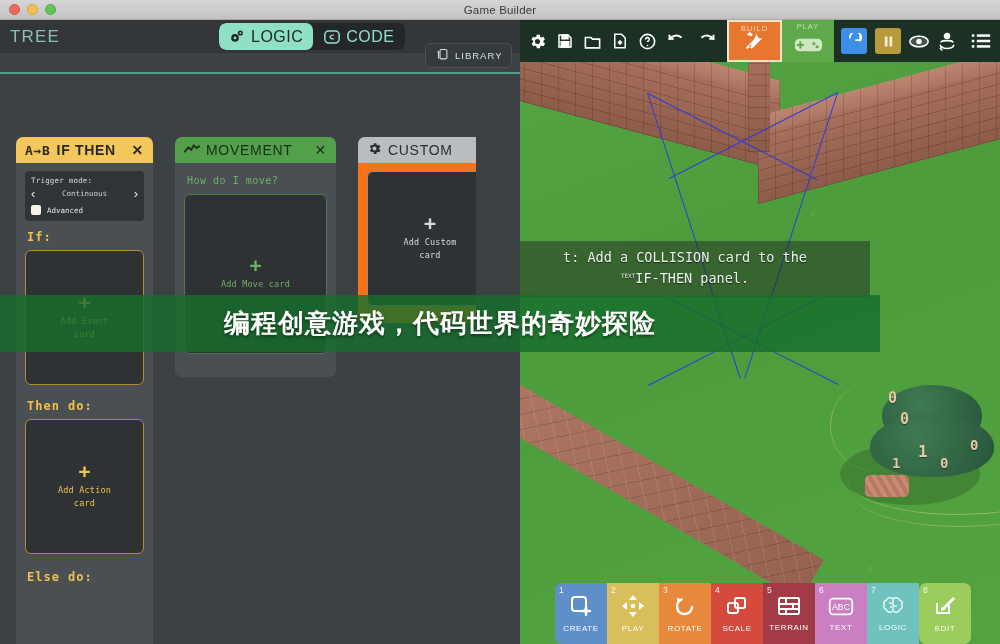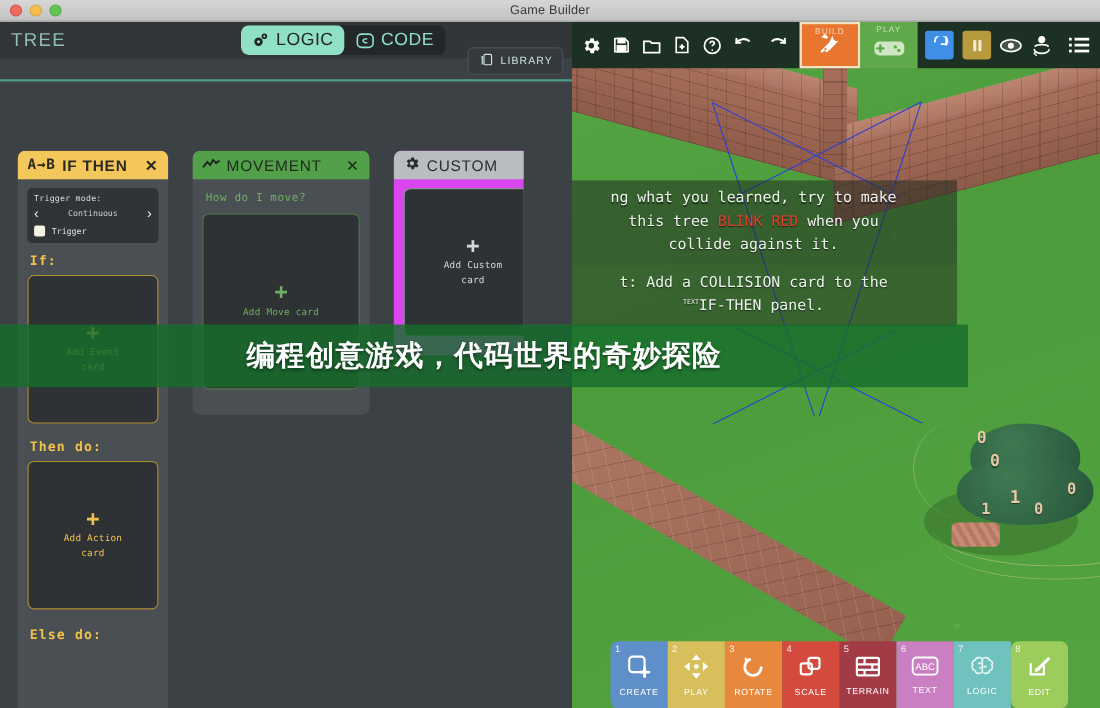--- a/index.html
+++ b/index.html
@@ -116,21 +116,21 @@
   .card-green .plus, .card-green .lbl { color:#6fae63; }
   .card-grey { border:1px solid #8a8f93; }
   .card-grey .plus, .card-grey .lbl { color:#d5d9dc; }
 
   
   #p-move { left:175px; top:17px; width:161px; height:240px; background:#4a4f54; }
   #p-move .panel-head { background:#52a049; color:#1e2a1d; }
   .q-green { font-size:10px; color:#6fae63; letter-spacing:.5px; margin:4px 0 8px 3px; }
 
   
-  #p-custom { left:358px; top:17px; width:144px; height:186px; background:#d946ef; }
+  #p-custom { left:358px; top:17px; width:144px; height:186px; background:#f97316; }
   #p-custom .panel-head { background:#b9bdc0; color:#2b2e30; }
 
   
   .viewport {
     position:absolute; left:520px; top:20px; width:480px; height:624px;
     overflow:hidden; background:#4e9e3e;
   }
   .grass {
     position:absolute; inset:0;
     background:
@@ -289,27 +289,20 @@
       <div class="bitnum" style="left:32px; top:70px; font-size:14px;">1</div>
       <div class="bitnum" style="left:80px; top:70px; font-size:14px;">0</div>
       <div class="bitnum" style="left:110px; top:52px; font-size:14px;">0</div>
       <div class="swirl" style="left:-12px; top:60px; width:220px; height:70px; border-color:rgba(226,201,166,.5); border-width:0 0 1px 0;"></div>
       <div class="swirl" style="left:-8px; top:72px; width:215px; height:70px; border-color:rgba(226,201,166,.4); border-width:0 0 1px 0;"></div>
       <div class="swirl" style="left:-30px; top:-4px; width:90px; height:90px; border-color:rgba(226,201,166,.35); border-width:0 0 0 1px;"></div>
     </div>
     <div style="position:absolute; left:345px; top:455px; width:44px; height:22px; border-radius:5px;
                 background:repeating-linear-gradient(60deg,#c98b74 0 4px,#b57a64 4px 8px);"></div>
 
-    <div class="narration">
-      <div>ng what you learned, try to make</div>
-      <div>
-        <span>this tree </span><span class="red">BLINK RED</span><span> when you</span>
-      </div>
-      <div>collide against it.</div>
-    </div>
     <div class="hint-box">
       <div>t: Add a COLLISION card to the</div>
       <div>
         <span class="tiny">TEXT</span><span>IF-THEN panel.</span>
       </div>
     </div>
   </div>
 
   <div class="toolbar">
     <div class="tb-left">
@@ -564,21 +557,21 @@
 
           <div class="trigger-box">
             <div class="trig-label mono">Trigger mode:</div>
             <div class="trig-row">
               <span class="arrow">‹</span>
               <span class="trig-val mono">Continuous</span>
               <span class="arrow">›</span>
             </div>
             <div class="adv-row">
               <span class="chk"></span>
-              <span class="adv-text mono">Trigger</span>
+              <span class="adv-text mono">Advanced</span>
             </div>
           </div>
 
           <div class="sec-label sec-amber mono">If:</div>
           <div class="addcard card-amber" style="height:135px;">
             <span class="plus mono">+</span>
             <span class="lbl mono">
               <span>Add Event</span><br>
               <span>card</span>
             </span>

